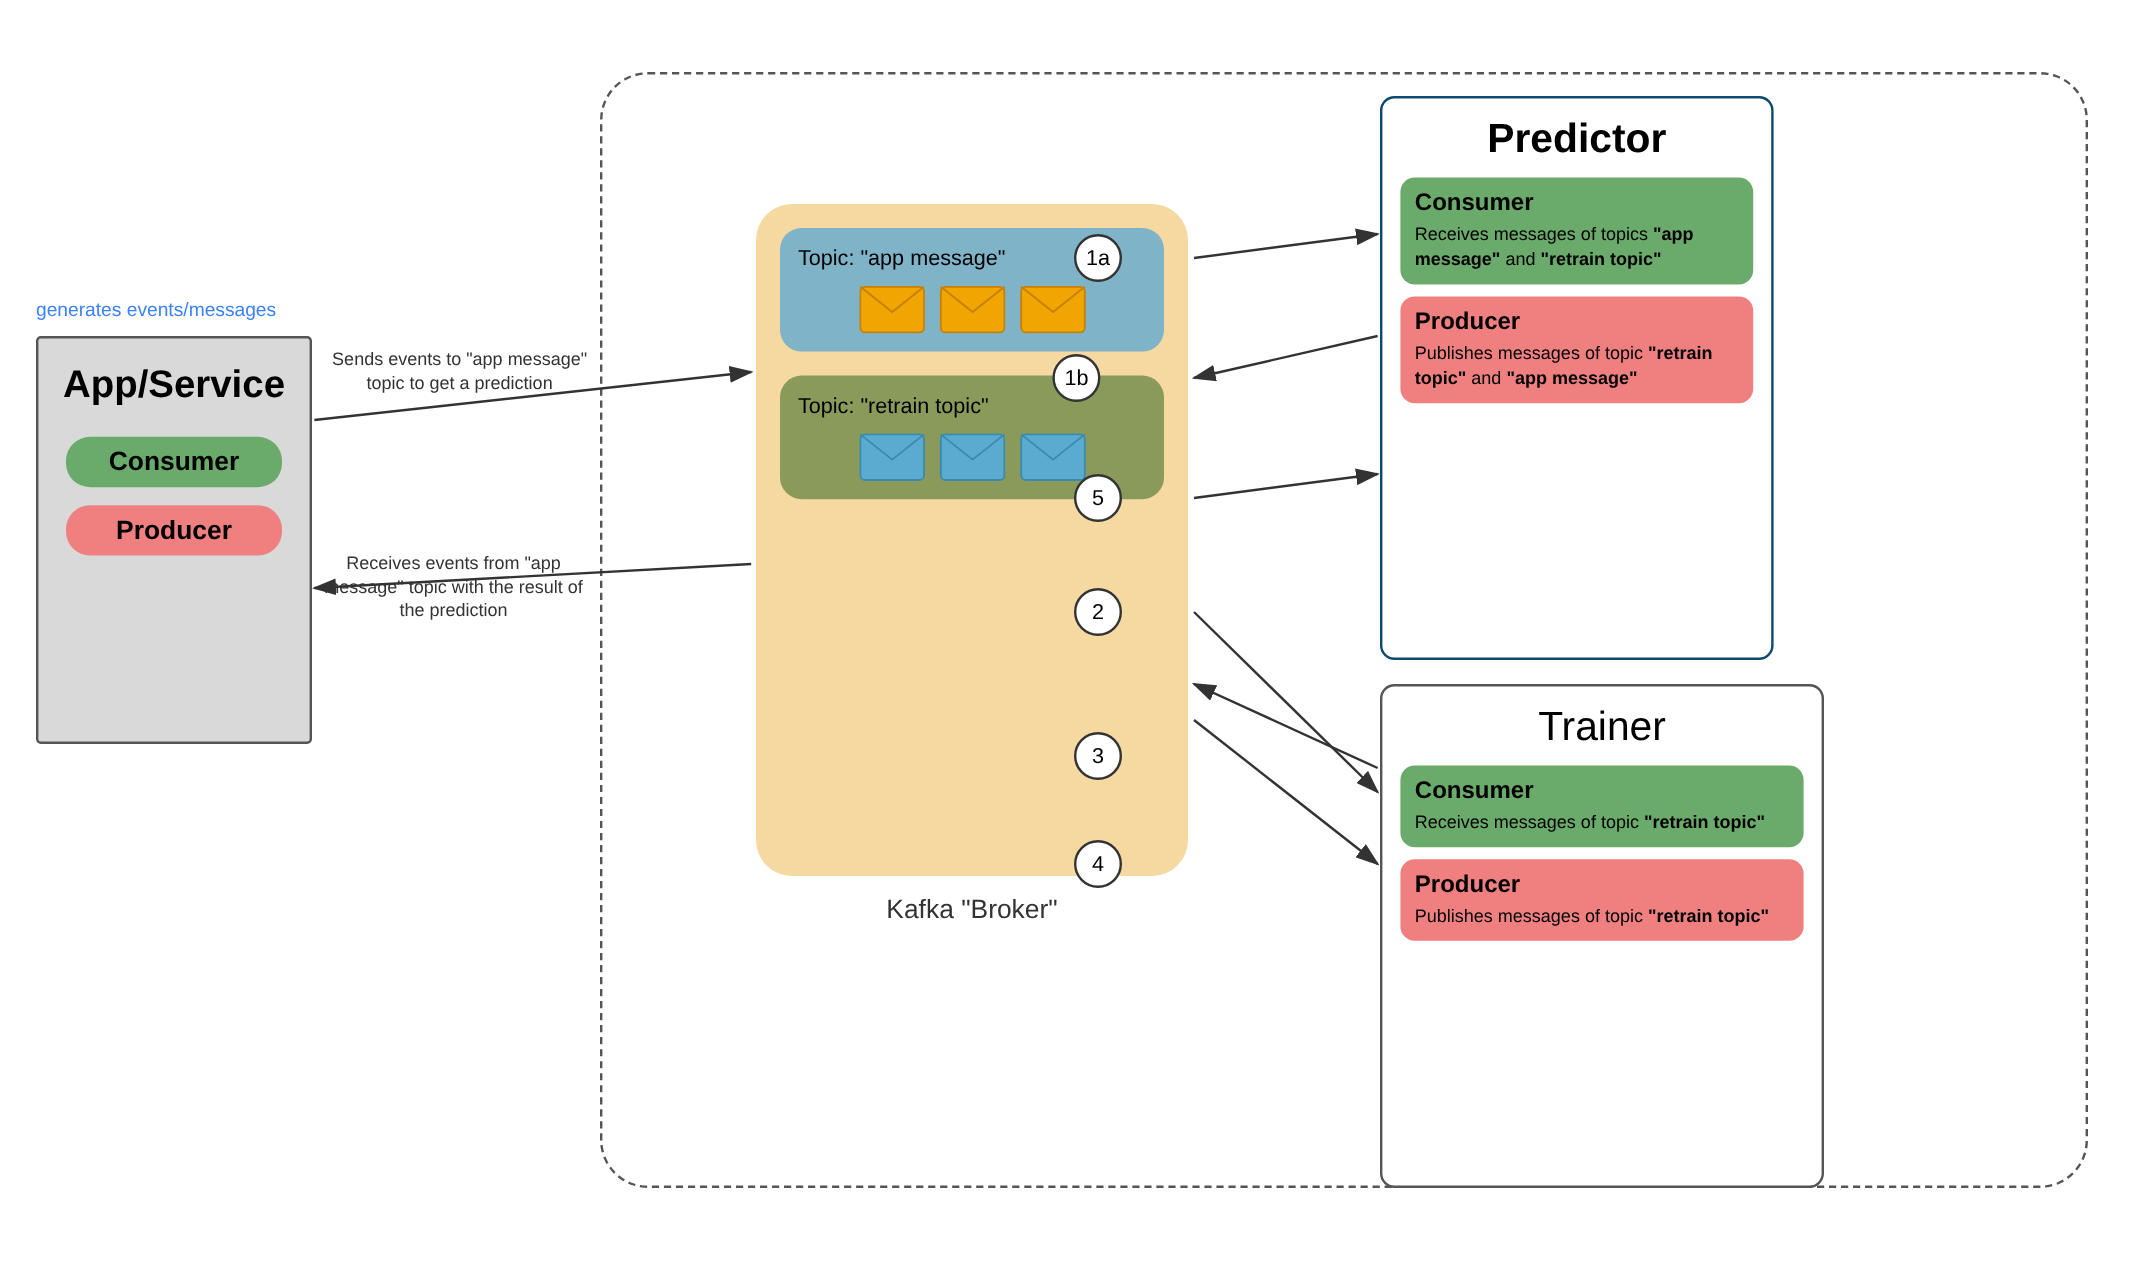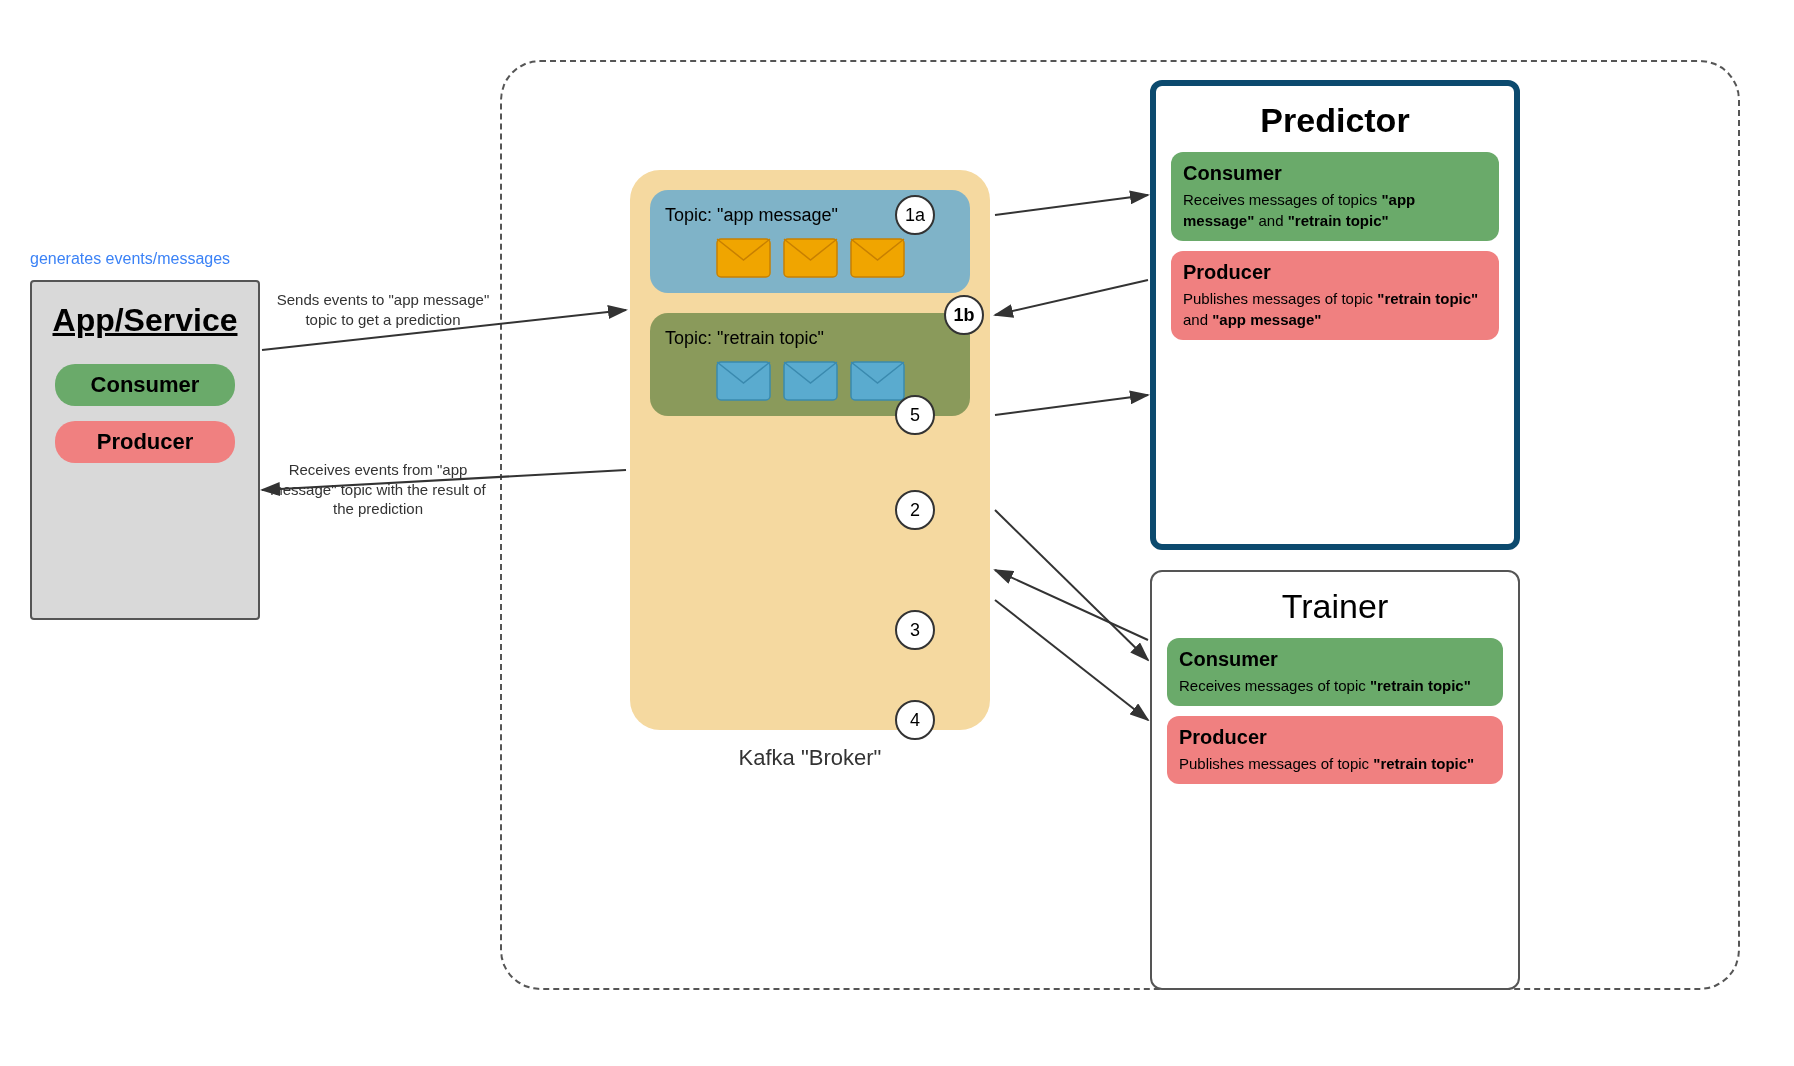--- a/index.html
+++ b/index.html
@@ -33,21 +33,20 @@
       flex-direction: column;
       align-items: center;
       padding: 20px 15px;
     }
     .app-service-title {
       font-size: 32px;
       font-weight: bold;
       color: #000;
       margin-bottom: 25px;
       text-align: center;
-      text-decoration: underline;
     }
     .consumer-badge {
       background: #6aaa6a;
       color: #000;
       font-size: 22px;
       font-weight: bold;
       border-radius: 20px;
       padding: 8px 30px;
       margin-bottom: 15px;
       width: 180px;
@@ -130,23 +129,23 @@
       color: #333;
       text-align: center;
       width: 360px;
     }
 
     
     .predictor-box {
       position: absolute;
       left: 1150px;
       top: 80px;
-      width: 370px;
+      width: 328px;
       height: 470px;
-      border: 6px solid #0c4a6e;
+      border: 2px solid #0c4a6e;
       border-radius: 12px;
       background: #fff;
       padding: 15px;
     }
     .predictor-title {
       font-size: 34px;
       font-weight: bold;
       margin-bottom: 12px;
       text-align: center;
     }
@@ -336,21 +335,21 @@
       </div>
     </div>
   </div>
 
   <div class="arrow-label" style="left:268px; top:290px; width:230px; font-size:15px;">Sends events to "app message" topic to get a prediction</div>
 
   <div class="arrow-label" style="left:268px; top:460px; width:220px; font-size:15px;">Receives events from "app message" topic with the result of the prediction</div>
 
   <div class="circle-num" style="left:895px; top:195px;text-align:right;">1a</div>
 
-  <div class="circle-num" style="left:944px; top:295px;font-weight:bold;">1b</div>
+  <div class="circle-num" style="left:877px; top:295px;">1b</div>
 
   <div class="circle-num" style="left:895px; top:395px;">5</div>
 
   <div class="circle-num" style="left:895px; top:490px;">2</div>
 
   <div class="circle-num" style="left:895px; top:610px;">3</div>
 
   <div class="circle-num" style="left:895px; top:700px;">4</div>
 
   <svg class="arrows-svg" xmlns="http://www.w3.org/2000/svg">

